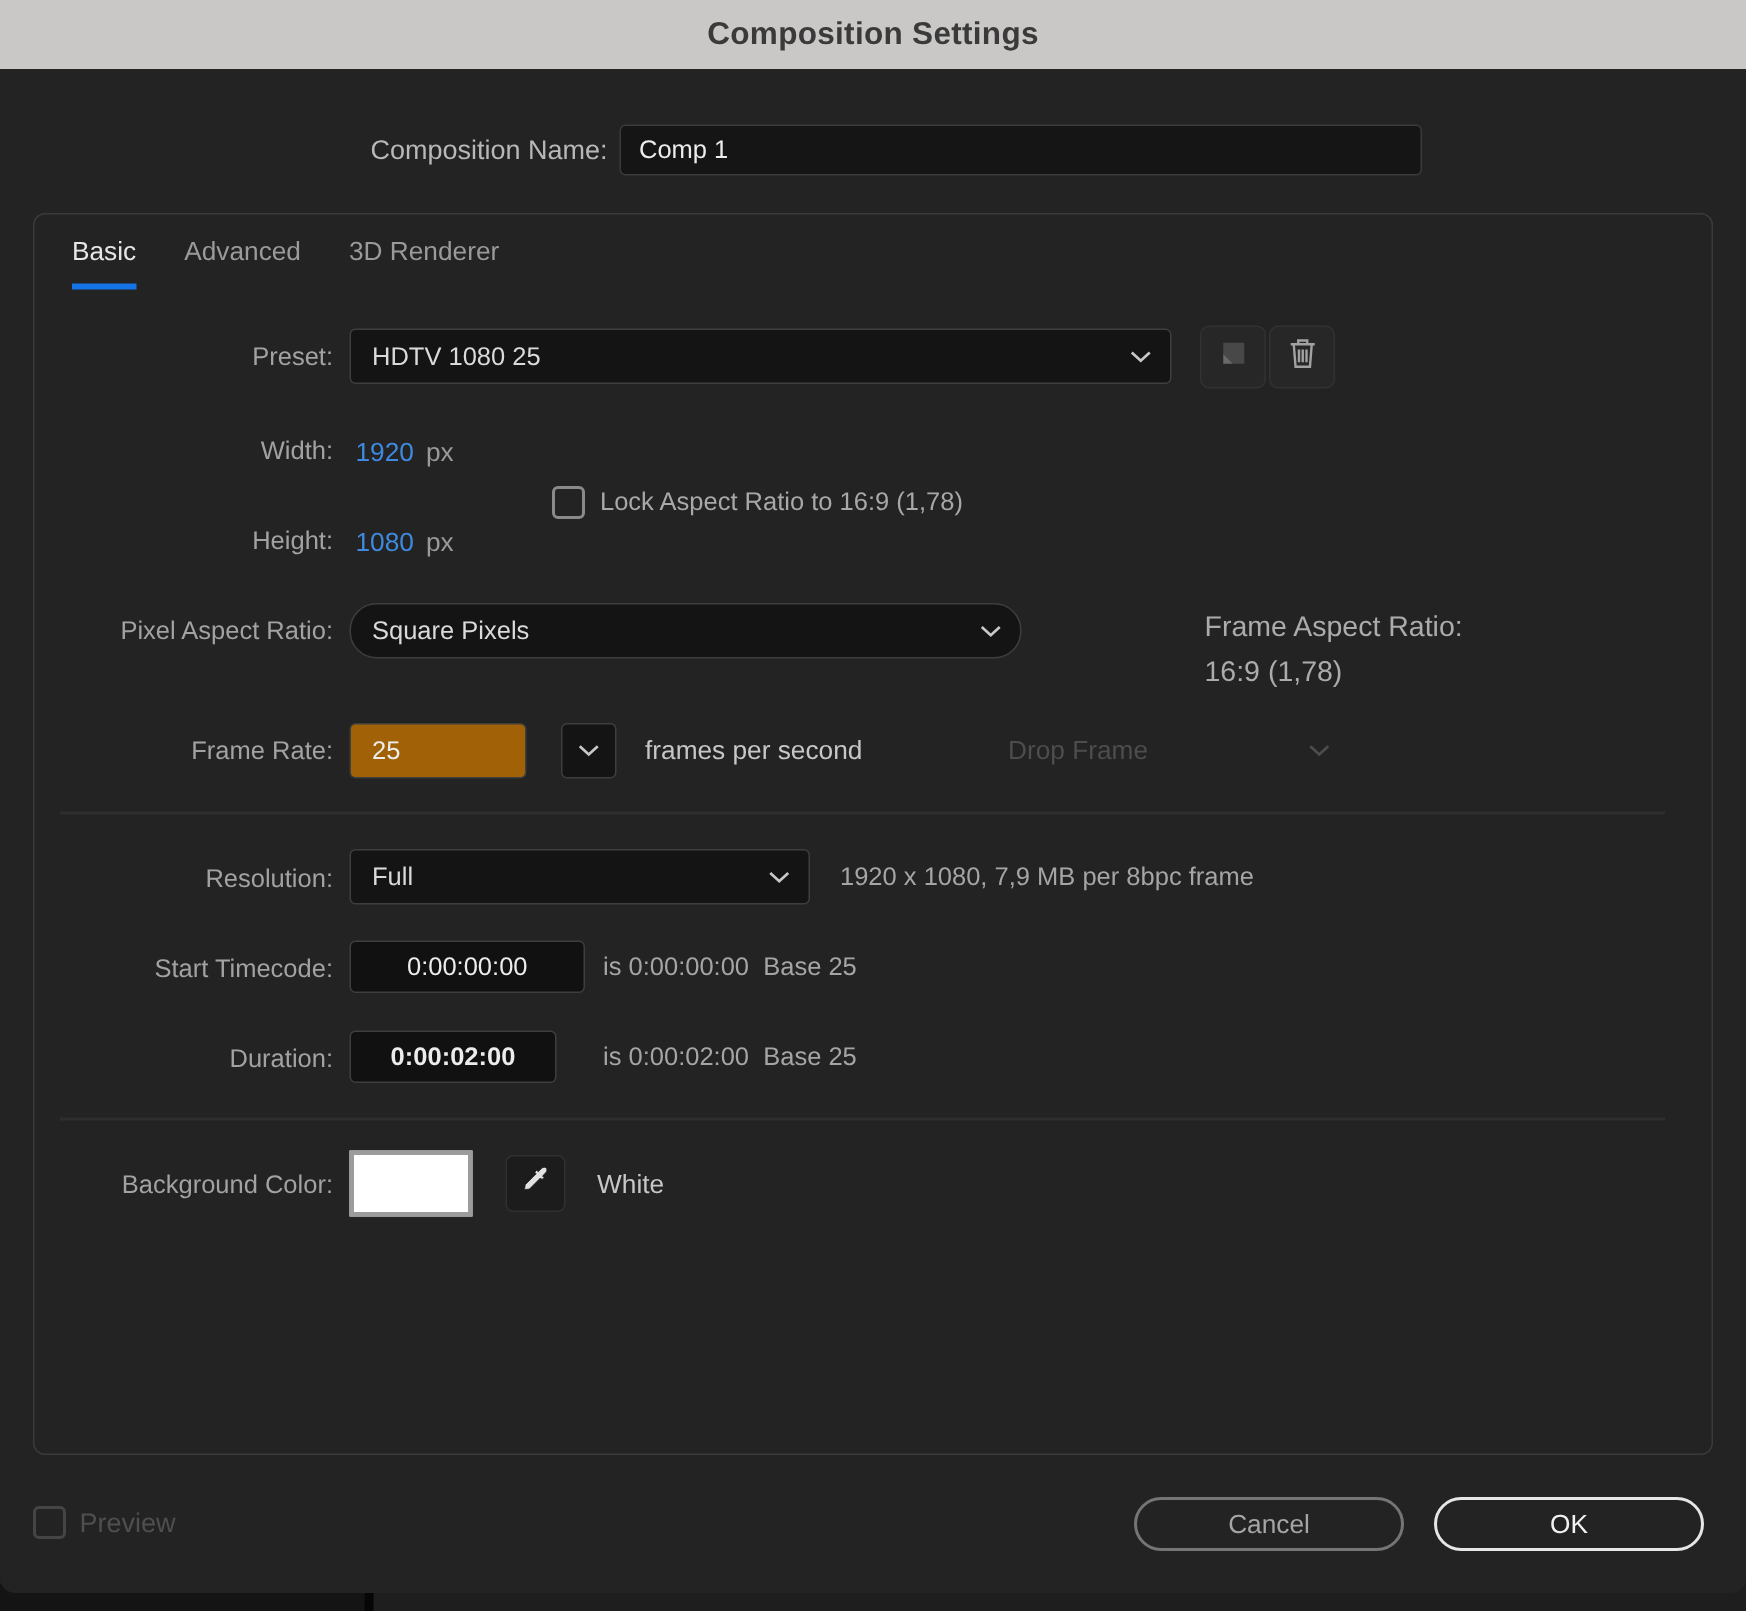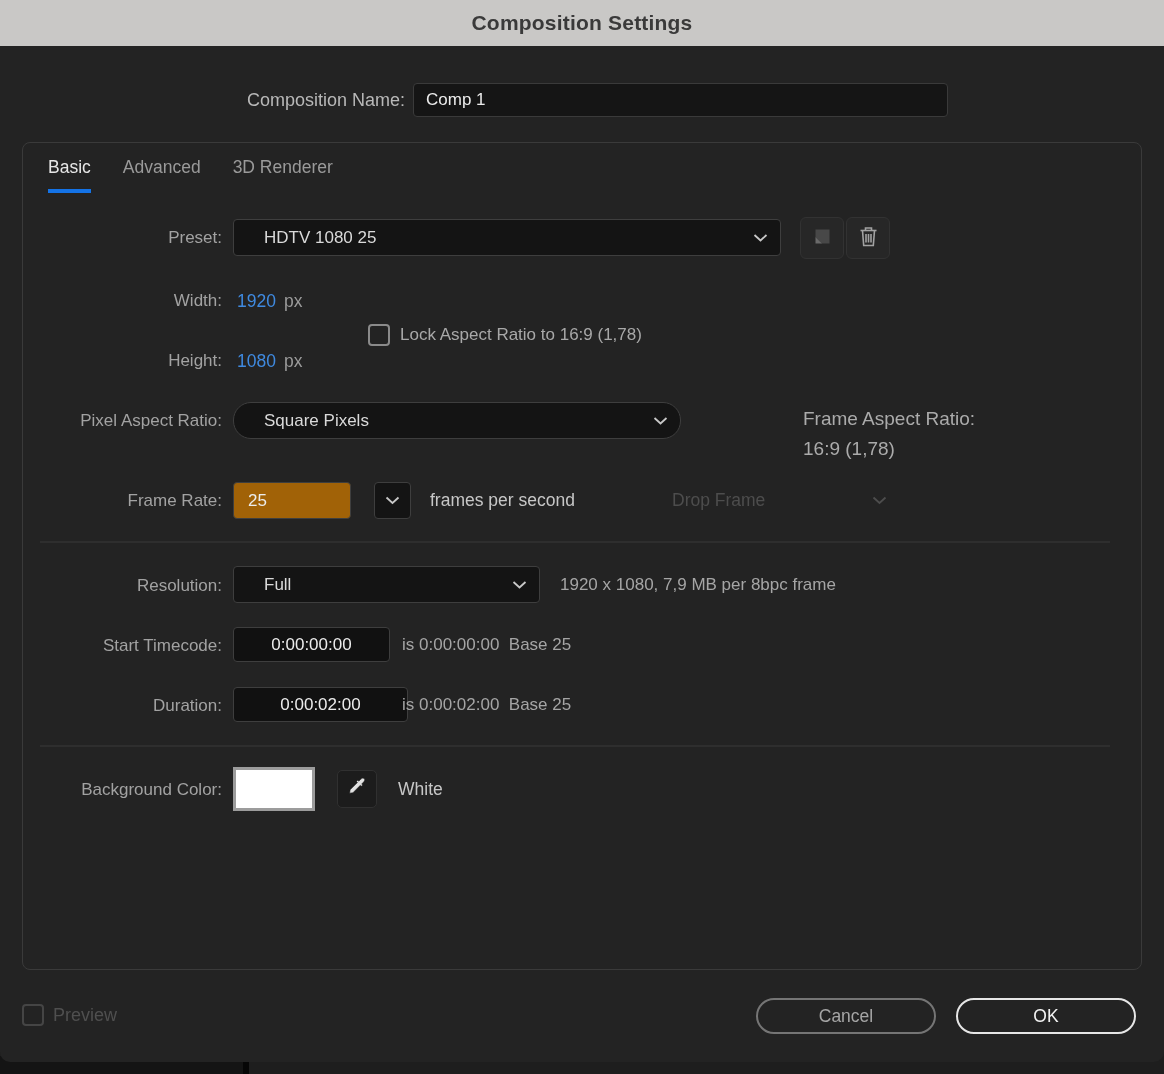--- a/index.html
+++ b/index.html
@@ -51,21 +51,21 @@
   }
 
   .tabs { position: absolute; left: 48px; top: 157px; display: flex; gap: 32px; }
   .tab { font-size: 17.5px; color: #9a9a9a; padding-bottom: 11px; cursor: default; }
   .tab.active { color: #e6e6e6; border-bottom: 4px solid #1473e6; }
 
   .dropdown {
     position: absolute; height: 37px;
     background: #141414; border: 1px solid #3e3e3e; border-radius: 4px;
     display: flex; align-items: center;
-    padding: 0 30px; color: #dadada; font-size: 17px;
+    padding: 0 14px; color: #dadada; font-size: 17px;
   }
   .dropdown .chev { position: absolute; right: 12px; top: 50%; transform: translateY(-50%); display: flex; }
 
   .icon-btn {
     position: absolute; width: 44px; height: 42px;
     background: #272727; border: 1px solid #323232; border-radius: 6px;
     display: flex; align-items: center; justify-content: center;
   }
 
   .blue-val { color: #3f8ae0; font-size: 17.5px; }
@@ -238,21 +238,21 @@
       <span class="info-txt">1920 x 1080, 7,9 MB per 8bpc frame</span>
     </div>
 
     <div class="lbl-col" style="top: 636px;">Start Timecode:</div>
     <input class="txt-input tc-input" style="left: 233px; top: 627px; width: 157px; height: 35px;" type="text" value="0:00:00:00">
     <div class="row" style="left: 402px; top: 635px;">
       <span class="info-txt">is 0:00:00:00  Base 25</span>
     </div>
 
     <div class="lbl-col" style="top: 696px;">Duration:</div>
-    <input class="txt-input tc-input" style="left: 233px; top: 687px; width: 175px; height: 35px;" type="text" value="0:00:02:00">
+    <input class="txt-input tc-input" style="left: 233px; top: 687px; width: 138px; height: 35px; font-weight: bold;" type="text" value="0:00:02:00">
     <div class="row" style="left: 402px; top: 695px;">
       <span class="info-txt">is 0:00:02:00  Base 25</span>
     </div>
 
     <div class="divider" style="top: 745px;"></div>
 
     <div class="lbl-col" style="top: 780px;">Background Color:</div>
     <div class="swatch"></div>
     <div class="eyedropper-btn">
       <span>

